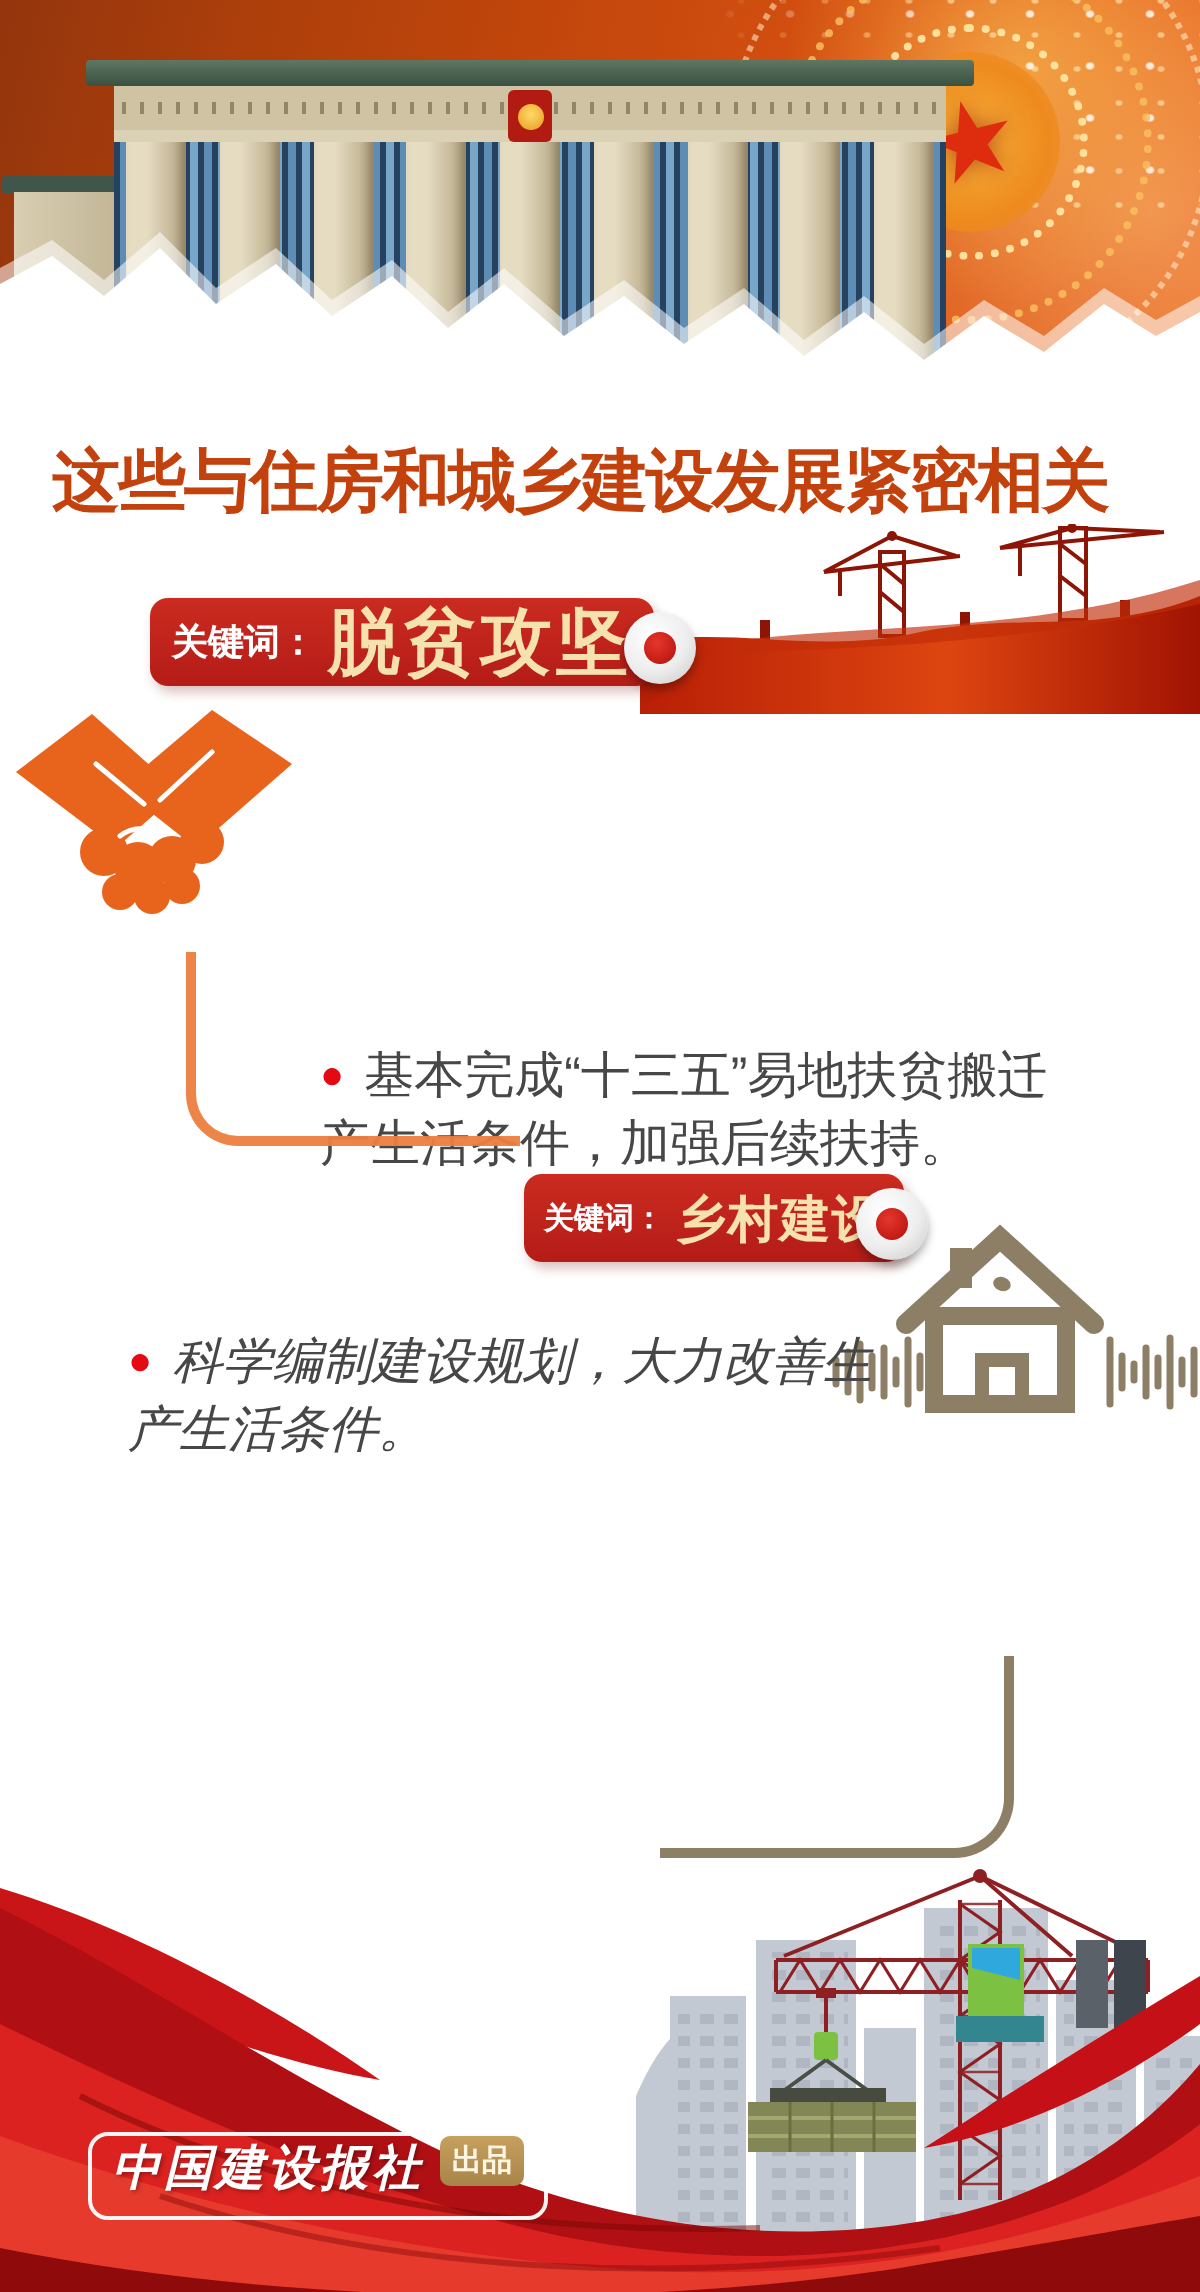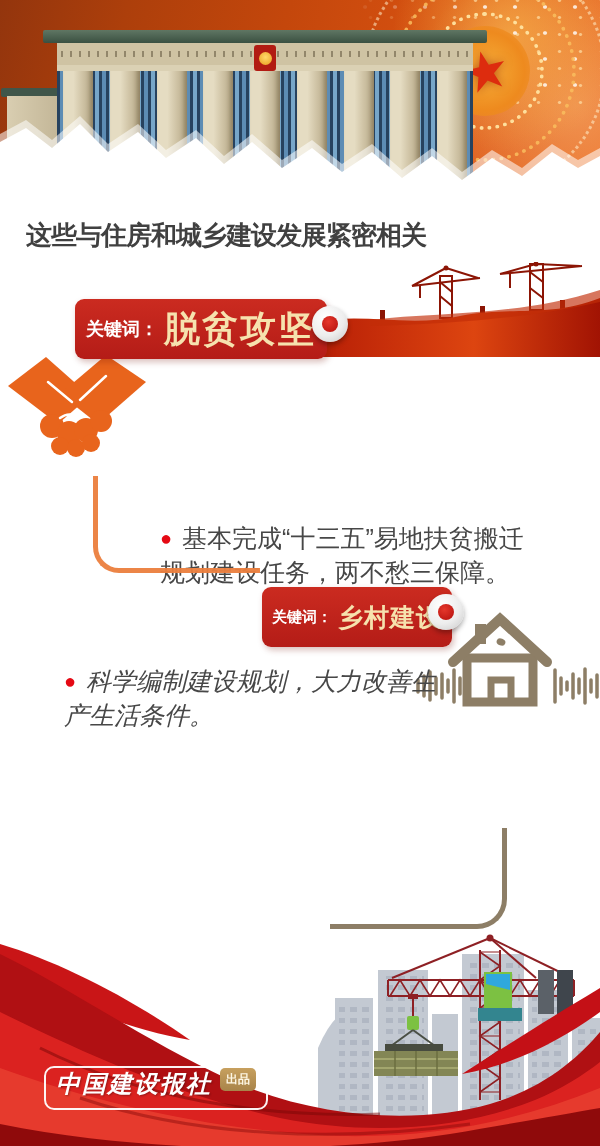--- a/index.html
+++ b/index.html
@@ -44,25 +44,25 @@
   .emblem::after{content:"";width:13px;height:13px;border-radius:50%;
         background:radial-gradient(circle at 50% 40%,#ffd96a,#e89b1c);}
   .wing{position:absolute;left:-48px;top:66px;width:58px;height:86px;
         background:linear-gradient(90deg,#d9ceb1,#c0b394);}
   .wing-roof{position:absolute;left:-54px;top:58px;width:70px;height:9px;border-radius:2px;background:#40564a;}
   .torn{position:absolute;left:0;top:108px;width:600px;height:84px;}
 
   
   .title{position:absolute;left:28px;top:156px;font-size:44px;font-weight:900;color:#d5391b;
          letter-spacing:4px;font-family:"Liberation Serif","DejaVu Serif",serif;z-index:4;}
-  .subtitle{position:absolute;left:26px;top:218px;font-size:26px;font-weight:900;color:#404040;
+  .subtitle{position:absolute;left:26px;top:218px;font-size:34px;font-weight:900;color:#c2410c;
          letter-spacing:-1px;font-family:"Liberation Serif","DejaVu Serif",serif;z-index:4;}
 
   
-  .kw-badge{position:absolute;height:60px;border-radius:9px;display:flex;align-items:center;
+  .kw-badge{position:absolute;height:44px;border-radius:9px;display:flex;align-items:center;
         justify-content:center;background:linear-gradient(#cb2b20,#b41c17);
         box-shadow:2px 3px 6px rgba(120,20,10,.28);z-index:2;}
   .kw-label{color:#ffffff;font-weight:700;}
   .kw-text{color:#f6e2ae;font-weight:800;margin-left:6px;}
   .badge1{left:75px;top:299px;width:252px;}
   .badge1 .kw-label{font-size:18px;}
   .badge1 .kw-text{font-size:36px;letter-spacing:2px;}
   .badge2{left:262px;top:587px;width:190px;}
   .badge2 .kw-label{font-size:15px;}
   .badge2 .kw-text{font-size:25px;letter-spacing:1px;}
@@ -96,21 +96,21 @@
   .handshake{position:absolute;left:2px;top:354px;}
   .house{position:absolute;left:415px;top:608px;}
   .bottom-scene{position:absolute;left:0;top:928px;z-index:1;}
 
   
   .logo{position:absolute;left:44px;top:1066px;height:44px;z-index:6;border-radius:10px;
         border:2px solid rgba(255,255,255,.95);display:flex;align-items:flex-start;padding:0 10px;box-sizing:border-box;}
   .logo-text{color:#fff;font-family:"Liberation Serif","DejaVu Serif",serif;font-style:italic;
         font-weight:700;font-size:24px;letter-spacing:2px;text-shadow:1px 1px 2px rgba(0,0,0,.3);}
   .logo-tag{margin-left:8px;background:linear-gradient(#c7a05e,#a8844a);color:#fdf6e3;
-        font-size:12px;font-weight:700;padding:3px 6px;border-radius:5px;}
+        font-size:15px;font-weight:700;padding:3px 6px;border-radius:5px;}
 </style>
 </head>
 <body>
 
 <div class="poster">
 
   <div class="photo">
     <div class="ceiling">
       <div class="speckles"></div>
       <div class="ring r3"></div>
@@ -193,21 +193,21 @@
       <circle cx="89" cy="89" r="9"></circle>
     </g>
     <g stroke="#ffffff" stroke-width="2.5" fill="none" stroke-linecap="round">
       <path d="M46,28 L70,48"></path>
       <path d="M104,22 L78,46"></path>
       <path d="M58,64 Q66,58 74,62"></path>
     </g>
   </svg>
 
   <p class="item s1i2"><span class="dot">●</span><span>基本完成“十三五”易地扶贫搬迁
-规划建设任务，两不愁三保障。</span></p>
+产生活条件，加强后续扶持。</span></p>
 
   <div class="bracket1"></div>
 
   <div class="kw-badge badge2">
     <span class="kw-label">关键词：</span>
     <span class="kw-text">乡村建设</span>
   </div>
   <div class="pin pin2"></div>
 
   <svg class="house" width="185" height="100" viewBox="0 0 185 100">

